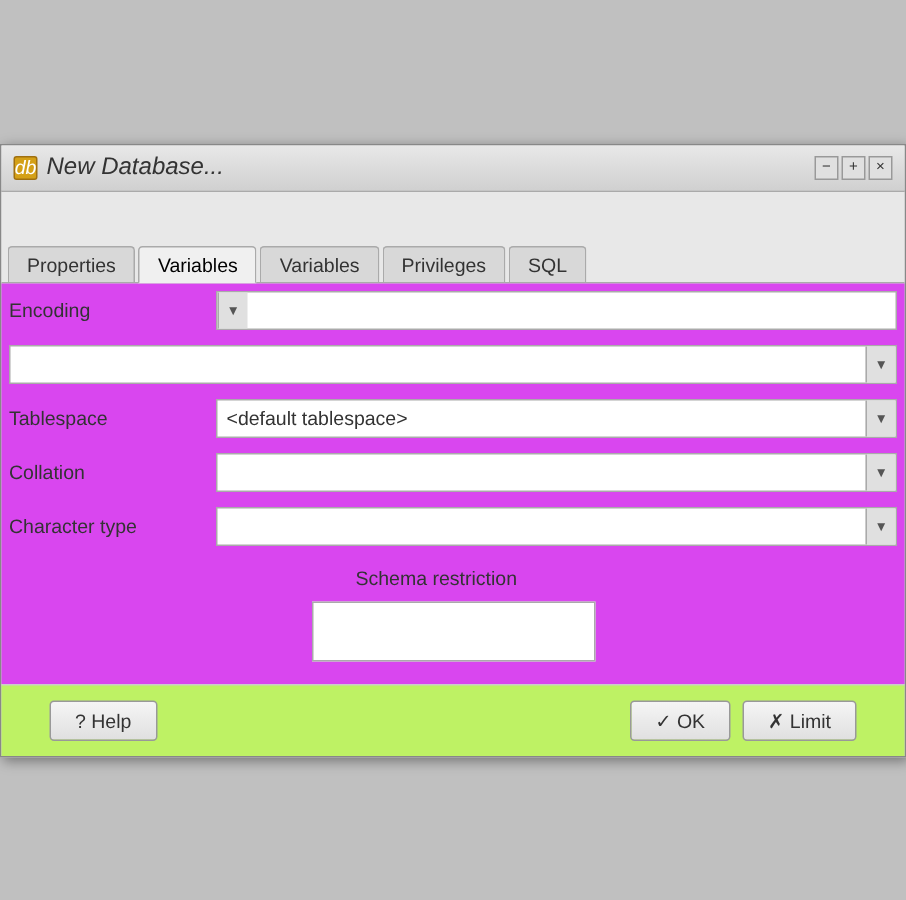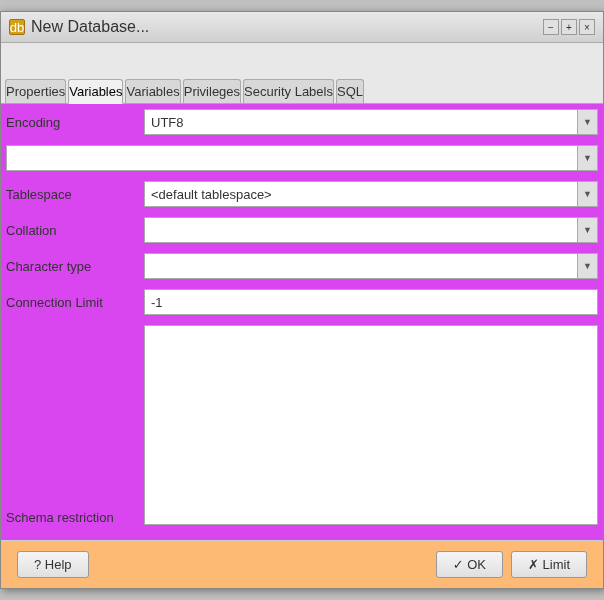--- a/index.html
+++ b/index.html
@@ -31,20 +31,21 @@
       padding: 6px 8px;
       display: flex;
       align-items: center;
       justify-content: space-between;
     }
 
     .title-bar-left {
       display: flex;
       align-items: center;
       gap: 6px;
+      font-style: italic;
     }
 
     .title-icon {
       width: 16px;
       height: 16px;
       background: #d4a017;
       border: 1px solid #a07010;
       border-radius: 2px;
       display: flex;
       align-items: center;
@@ -79,21 +80,21 @@
 
     .tabs {
       display: flex;
       background: #e8e8e8;
       border-bottom: 1px solid #aaa;
       padding: 4px 4px 0 4px;
       gap: 2px;
     }
 
     .tab {
-      padding: 4px 0;
+      padding: 4px 12px;
       border: 1px solid #aaa;
       border-bottom: none;
       background: #d8d8d8;
       cursor: pointer;
       color: #333;
       border-radius: 3px 3px 0 0;
       white-space: nowrap;
       margin-top: 32px;
     }
 
@@ -152,23 +153,24 @@
       align-items: center;
       justify-content: center;
       cursor: pointer;
       font-size: 9px;
       color: #555;
       flex-shrink: 0;
     }
 
     .form-textarea-row {
       display: flex;
-      align-items: flex-end;
+      align-items: center;
       margin-bottom: 10px;
       gap: 8px;
+      flex-direction: column;
     }
 
     .textarea-label {
       width: 130px;
       min-width: 130px;
       color: #333;
       text-align: left;
       padding-top: 4px;
     }
 
@@ -181,23 +183,23 @@
       padding: 4px 6px;
       font-size: 13px;
       color: #333;
       outline: none;
     }
 
     .footer {
       display: flex;
       justify-content: space-between;
       align-items: center;
-      padding: 10px 16px;
+      padding: 10px 32px;
       border-top: 1px solid #ccc;
-      background: #fdba74;
+      background: #bef264;
     }
 
     .btn {
       padding: 5px 16px;
       border: 1px solid #999;
       background: linear-gradient(to bottom, #f5f5f5, #e0e0e0);
       cursor: pointer;
       font-size: 13px;
       color: #333;
       border-radius: 3px;
@@ -220,30 +222,28 @@
       <div class="title-btn">+</div>
       <div class="title-btn">×</div>
     </div>
   </div>
 
   <div class="tabs">
     <div class="tab">Properties</div>
     <div class="tab active">Variables</div>
     <div class="tab">Variables</div>
     <div class="tab">Privileges</div>
-    <div class="tab">Security Labels</div>
     <div class="tab">SQL</div>
   </div>
 
   <div class="content">
 
     <div class="form-row">
       <span class="form-label">Encoding</span>
       <div class="form-input-wrapper">
-        <input class="form-input" type="text" value="UTF8" style="">
         <div class="dropdown-arrow">▼</div>
       </div>
     </div>
 
     <div class="form-row">
       <div class="form-input-wrapper">
         <input class="form-input" type="text" style="">
         <div class="dropdown-arrow">▼</div>
       </div>
     </div>
@@ -265,26 +265,20 @@
     </div>
 
     <div class="form-row">
       <span class="form-label">Character type</span>
       <div class="form-input-wrapper">
         <input class="form-input" type="text" style="">
         <div class="dropdown-arrow">▼</div>
       </div>
     </div>
 
-    <div class="form-row">
-      <span class="form-label">Connection Limit</span>
-      <div class="form-input-wrapper">
-        <input class="form-input" type="text" value="-1" style="">
-      </div>
-    </div>
 
     <div class="form-textarea-row">
       <span class="textarea-label">Schema restriction</span>
       <textarea class="form-textarea" style=""></textarea>
     </div>
 
   </div>
 
   <div class="footer">
     <button class="btn">? Help</button>

